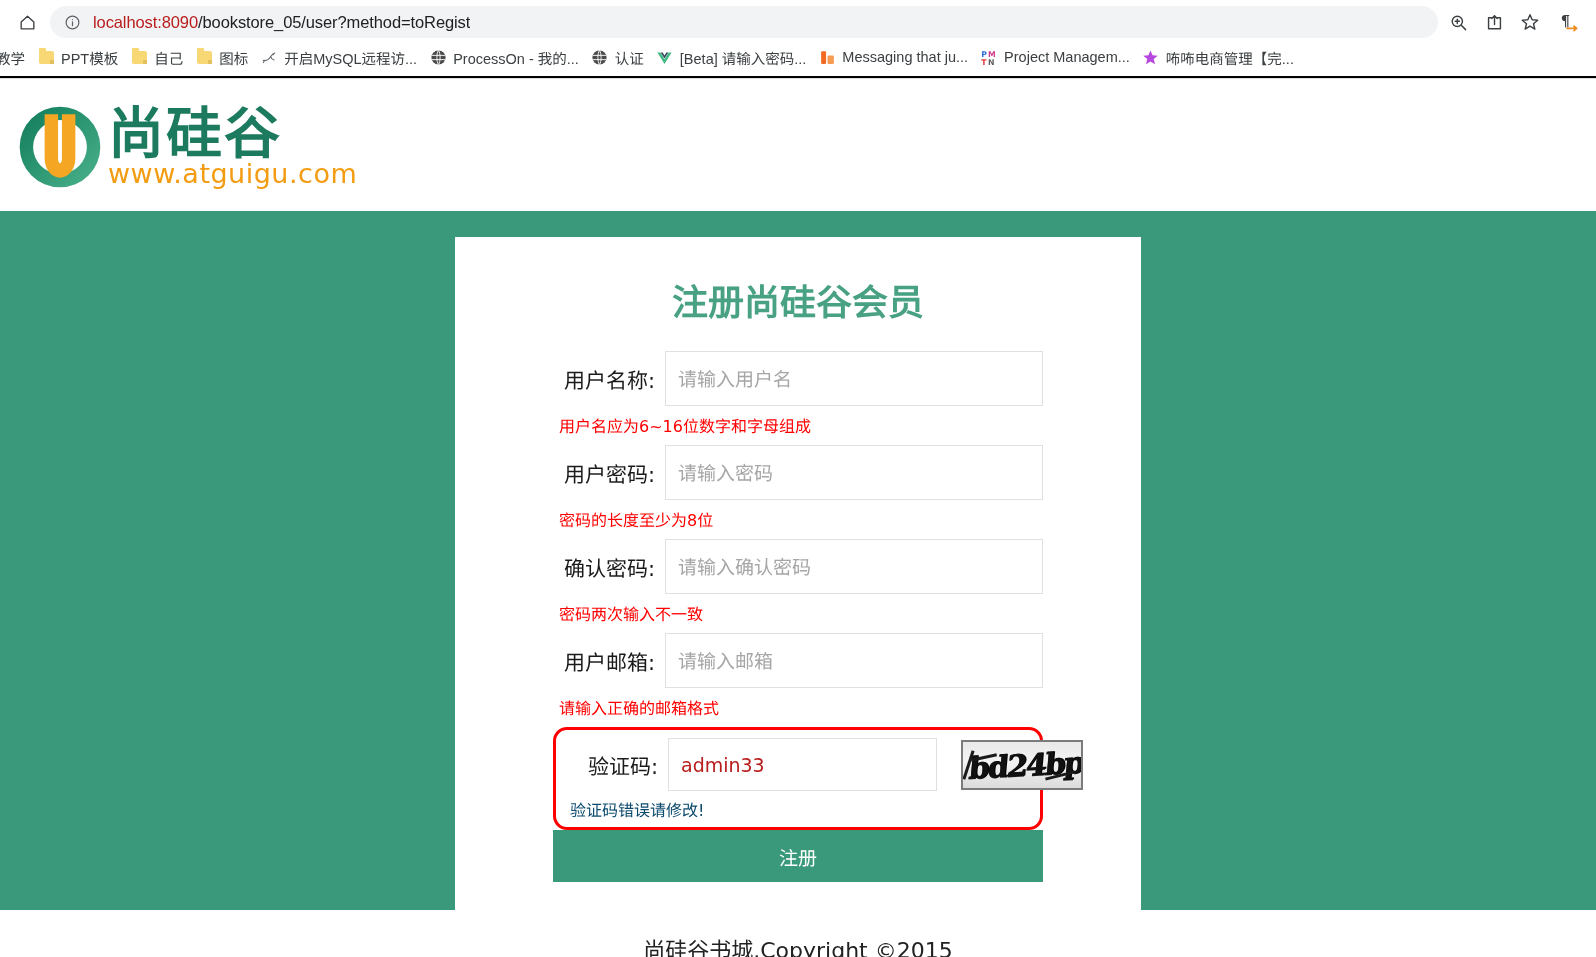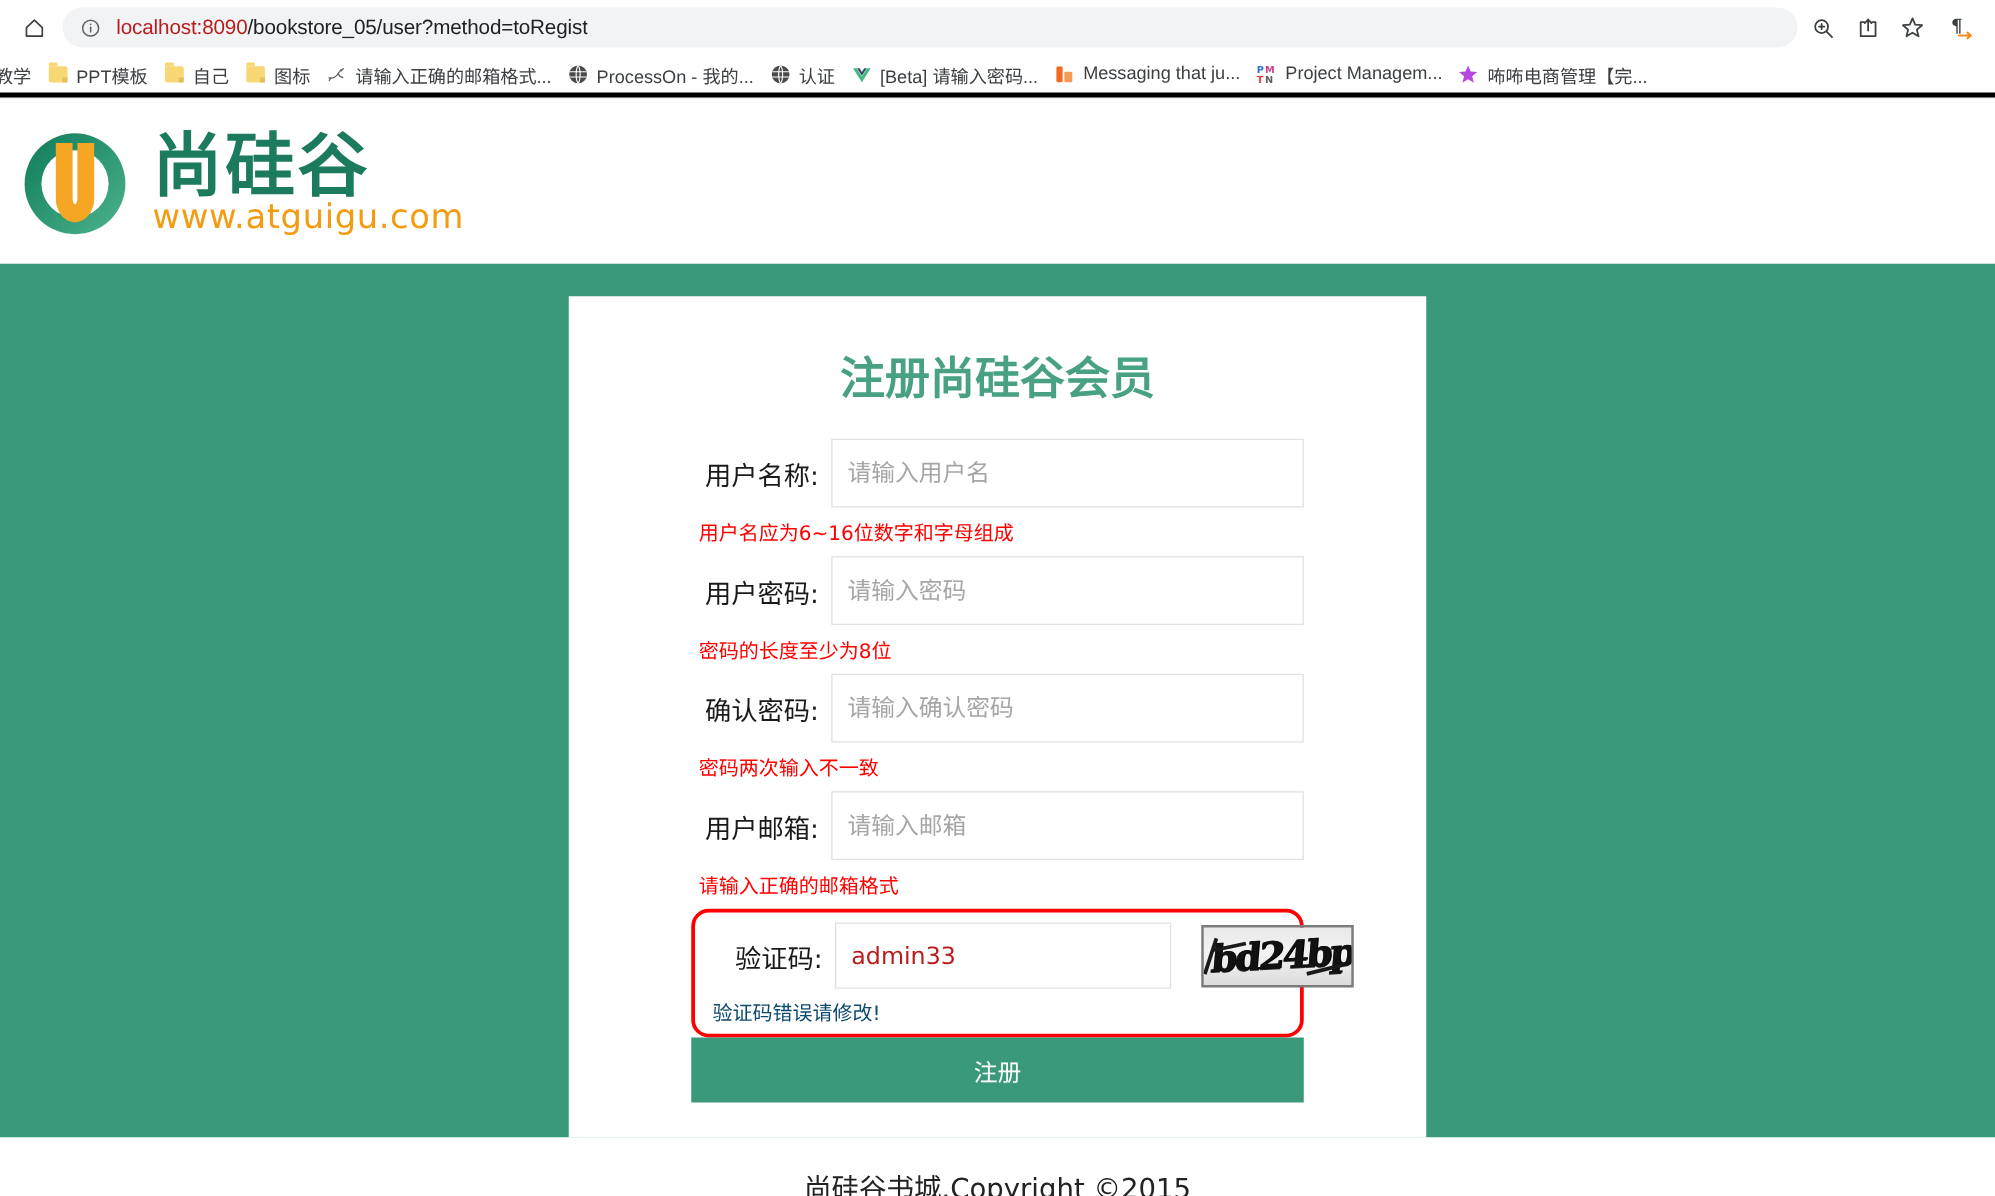--- a/index.html
+++ b/index.html
@@ -75,25 +75,25 @@
     width: 34px; height: 34px;
     display: flex; align-items: center; justify-content: center;
     margin-left: 6px;
     cursor: pointer;
   }
 
   
   .bookmarks-bar {
     height: 34px;
     display: flex;
-    align-items: center;
+    align-items: flex-start;
     background: #ffffff;
     padding: 0 4px;
     overflow: hidden;
-    border-bottom: 4px solid #000000;
+    border-bottom: 2px solid #000000;
   }
   .bm {
     display: flex;
     align-items: center;
     height: 26px;
     padding: 0 6px;
     border-radius: 4px;
     cursor: pointer;
     flex: 0 0 auto;
     white-space: nowrap;
@@ -154,21 +154,21 @@
     display: flex;
     align-items: flex-end;
     height: 100px;
   }
   .logo-mark {
     width: 96px; height: 96px;
     position: relative;
     flex: 0 0 auto;
   }
   .logo-text-wrap {
-    margin-left: 14px;
+    margin-left: 0;
     display: flex;
     flex-direction: column;
     justify-content: center;
     height: 96px;
   }
   .logo-cn {
     font-size: 56px;
     line-height: 1.02;
     font-weight: bold;
     color: #1c7a5e;
@@ -403,21 +403,21 @@
 
     <div class="bm">
       <span class="bm-icon">
         <svg width="17" height="17" viewBox="0 0 24 24" fill="none" stroke="#5f6368" stroke-width="1.5">
           <path d="M3 16 C7 17 11 15 13.5 11 C15 8.5 16.5 6.5 19.5 5.5" stroke-linecap="round"></path>
           <path d="M13.5 11 C14.5 13.5 16 15 18.5 15.5" stroke-linecap="round"></path>
           <circle cx="17" cy="7.5" r="1.2" fill="#5f6368" stroke="none"></circle>
           <path d="M5 16 L3.5 19" stroke-linecap="round"></path>
         </svg>
       </span>
-      <span class="bm-label">请输入正确的邮箱格式...</span>
+      <span class="bm-label">开启MySQL远程访...</span>
     </div>
 
     <div class="bm">
       <span class="bm-icon">
         <svg width="17" height="17" viewBox="0 0 24 24" fill="#4a4a4a">
           <circle cx="12" cy="12" r="10"></circle>
           <path d="M12 2 C9 6 9 18 12 22 M12 2 C15 6 15 18 12 22 M2.6 9 H21.4 M2.6 15 H21.4" fill="none" stroke="#ffffff" stroke-width="1.3"></path>
         </svg>
       </span>
       <span class="bm-label">ProcessOn - 我的...</span>

